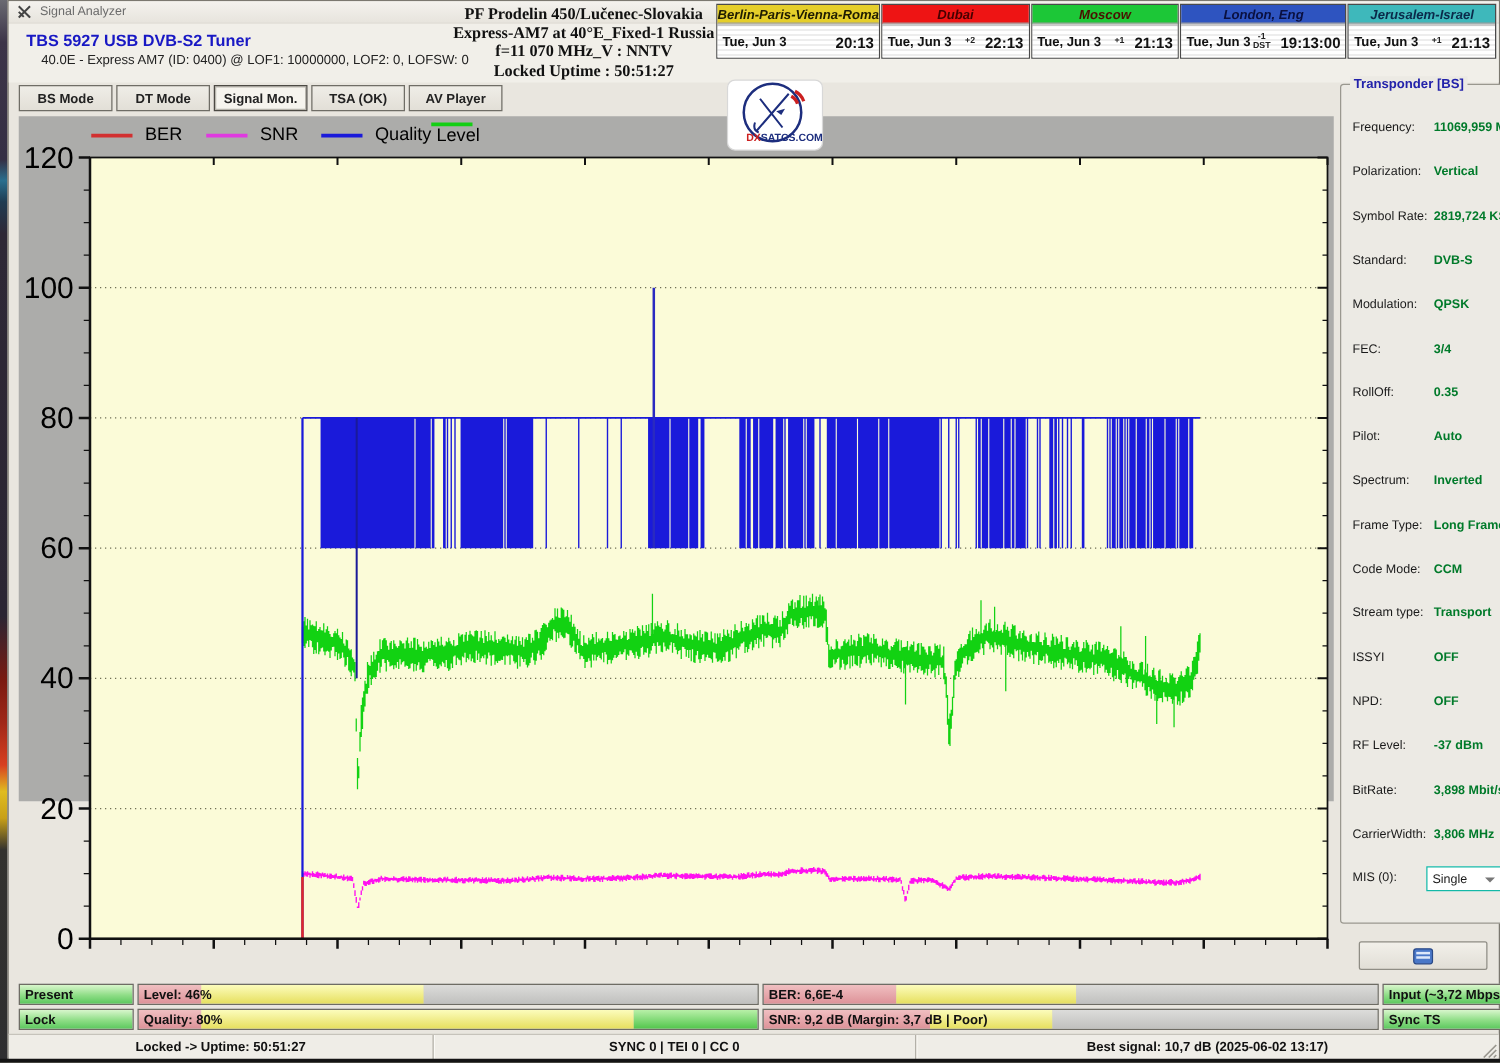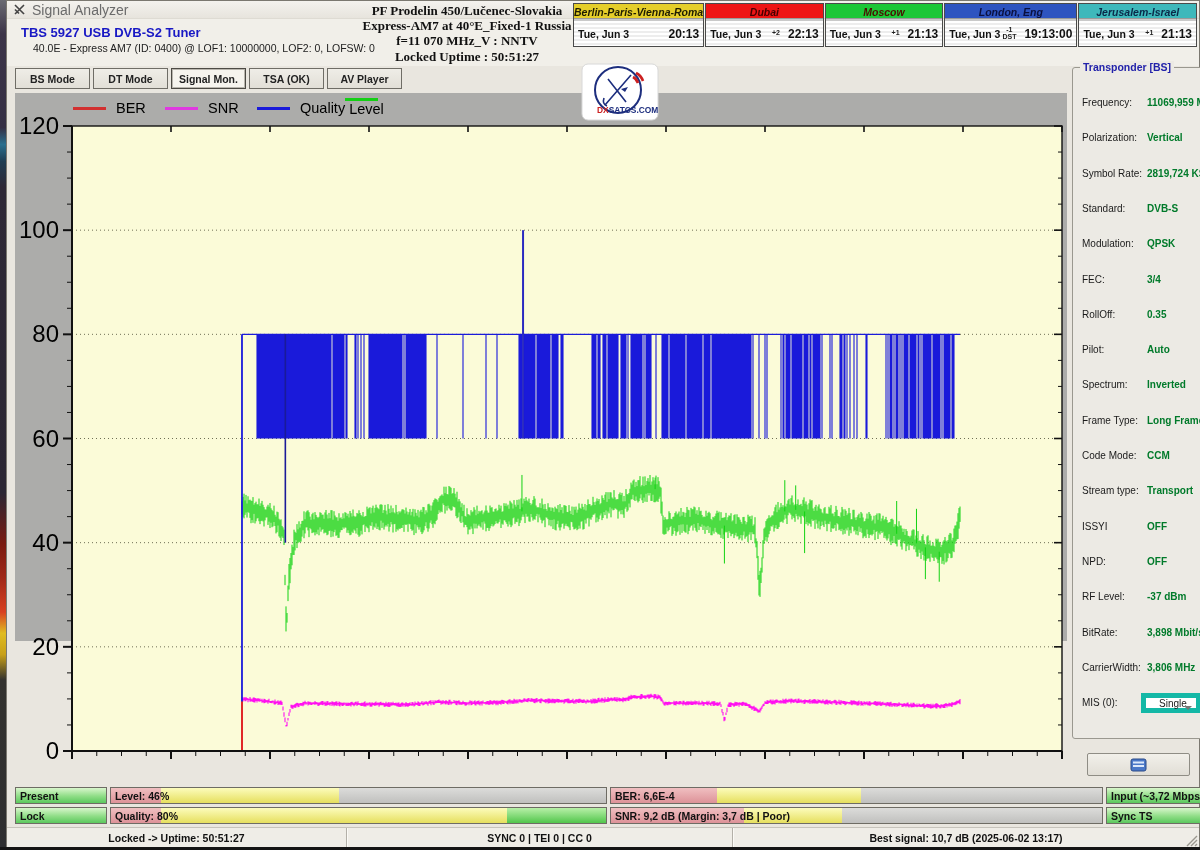--- a/index.html
+++ b/index.html
@@ -10,21 +10,21 @@
   #edge-strip{position:absolute;left:0;top:0;width:6px;height:850px;
     background:linear-gradient(180deg,#6a6a72 0%,#3c3448 4%,#352f44 15%,
       #2a6f8e 17%,#1f3c52 19%,#2e2836 22%,#2b2633 58%,#7a1a10 64%,
       #a02818 68%,#d84020 72%,#e0bc20 74.5%,#c8a018 77%,#33322f 80%,#2e2e30 100%);}
   #win{position:absolute;left:6px;top:0;width:1194px;height:847px;
        background:#E9E6DF;border:1px solid #7b7870;}
   
   #titlebar{position:absolute;left:0;top:0;right:0;height:18px;
     background:linear-gradient(180deg,#f4f2ee,#e7e4dd);display:flex;align-items:center;
     padding-left:6px;border-bottom:1px solid #dedbd3;}
-  #titlebar .ttl{font-size:14px;color:#6b6b6b;margin-left:6px;}
+  #titlebar .ttl{font-size:10px;color:#6b6b6b;margin-left:6px;}
   
   #headerzone{position:absolute;left:0;top:18px;right:0;height:47px;background:#F1EFE9;}
   #center-head{position:absolute;left:270px;top:-16px;width:380px;text-align:center;
     font-family:"Liberation Serif",serif;font-weight:bold;font-size:13px;color:#111;
     line-height:15.2px;}
   #tuner-name{position:absolute;left:14px;top:6px;font-size:13px;font-weight:bold;color:#1818c4;}
   #tuner-detail{position:absolute;left:26px;top:23px;font-size:10.5px;color:#222;}
   
   #clocks{position:absolute;left:566px;top:-16px;width:624px;height:44px;display:flex;gap:1px;}
   .clock{flex:1;border:1px solid #4a4a4a;background:#f6f6f4;display:flex;flex-direction:column;}
@@ -55,22 +55,22 @@
   #logo{position:absolute;left:574px;top:62px;width:78px;height:58px;z-index:6;}
   
   #tp-panel{position:absolute;left:1065px;top:66px;width:131px;height:672px;
     border:1px solid #9a988f;border-radius:3px;background:#ECEAE4;}
   #tp-title{position:absolute;left:7px;top:-7px;background:#ECEAE4;padding:0 3px;
     font-size:10.5px;font-weight:bold;color:#2222aa;}
   .tp-row{position:absolute;left:0;width:100%;height:16px;}
   .tp-label{position:absolute;left:9px;font-size:10px;color:#1a1a1a;}
   .tp-value{position:absolute;left:74px;font-size:10px;font-weight:bold;color:#007a2a;white-space:nowrap;}
   .tp-select{position:absolute;left:68px;top:-4px;width:60px;height:20px;background:#fff;
-    border:5px solid #14b8a6;font-size:10px;color:#1a1a1a;display:flex;align-items:center;
-    padding-left:4px;justify-content:center;}
+    border:1px solid #14b8a6;font-size:10px;color:#1a1a1a;display:flex;align-items:center;
+    padding-left:4px;}
   .tp-select .chev{position:absolute;right:4px;top:8px;width:0;height:0;
     border-left:4px solid transparent;border-right:4px solid transparent;border-top:4px solid #777;}
   #tp-button{position:absolute;left:1080px;top:752px;width:103px;height:23px;
     background:linear-gradient(180deg,#f2f0ea,#e1ded6);border:1px solid #8f8d85;border-radius:2px;
     display:flex;align-items:center;justify-content:center;}
   
   .sb-row{position:absolute;left:8px;width:1189px;height:17px;display:grid;
     grid-template-columns:92px 497px 493px 98px;grid-gap:3px;}
   #sb1{top:786px;} #sb2{top:806px;}
   .meter{position:relative;border:1px solid #6e6c64;overflow:hidden;background:#cfcfcd;}

